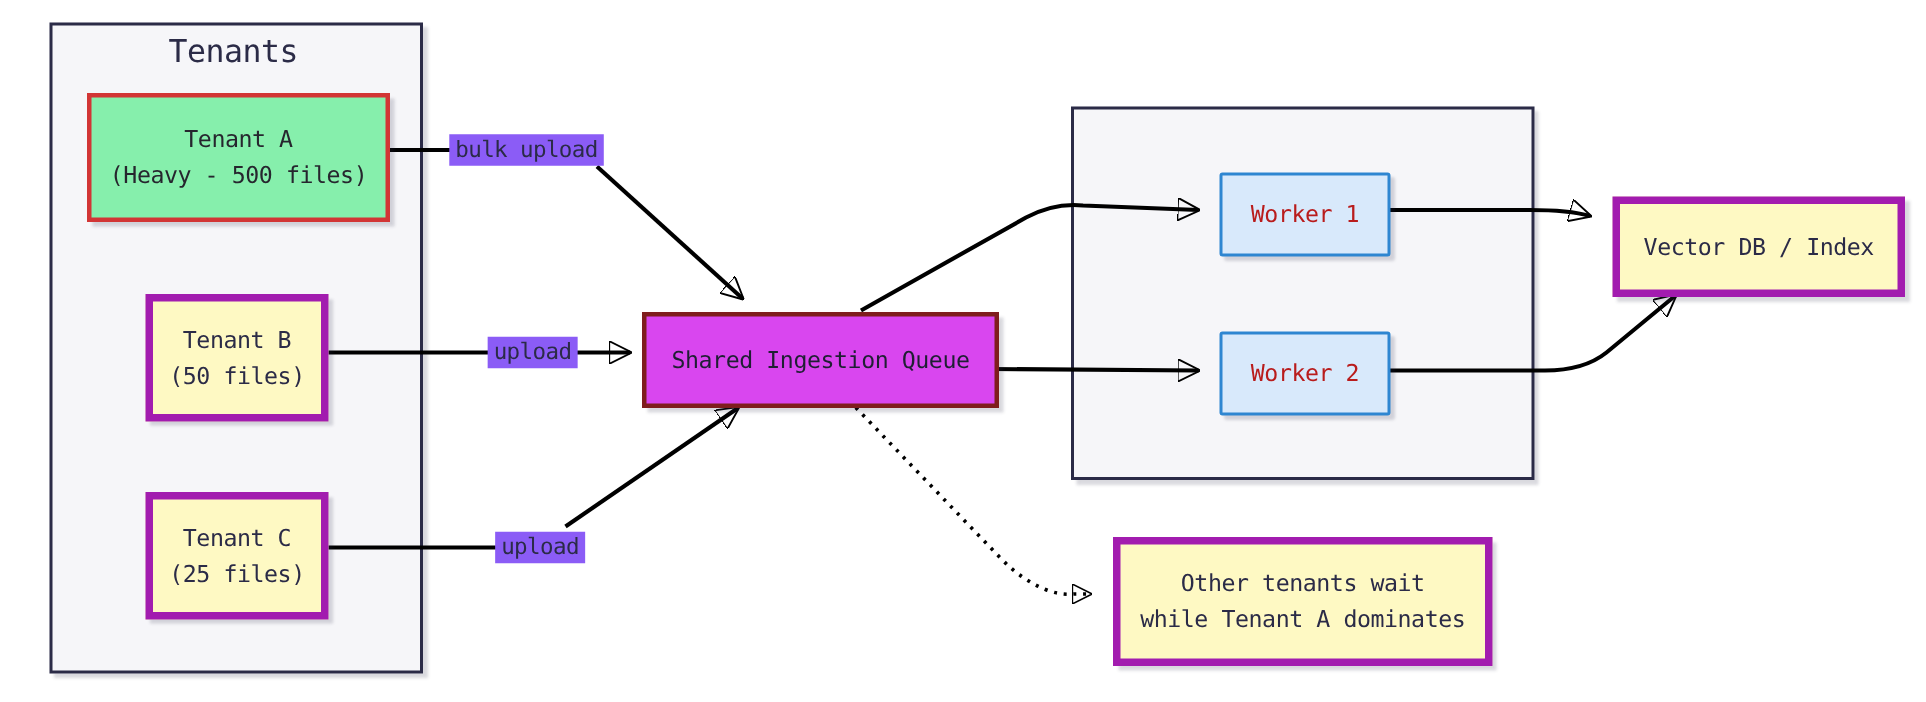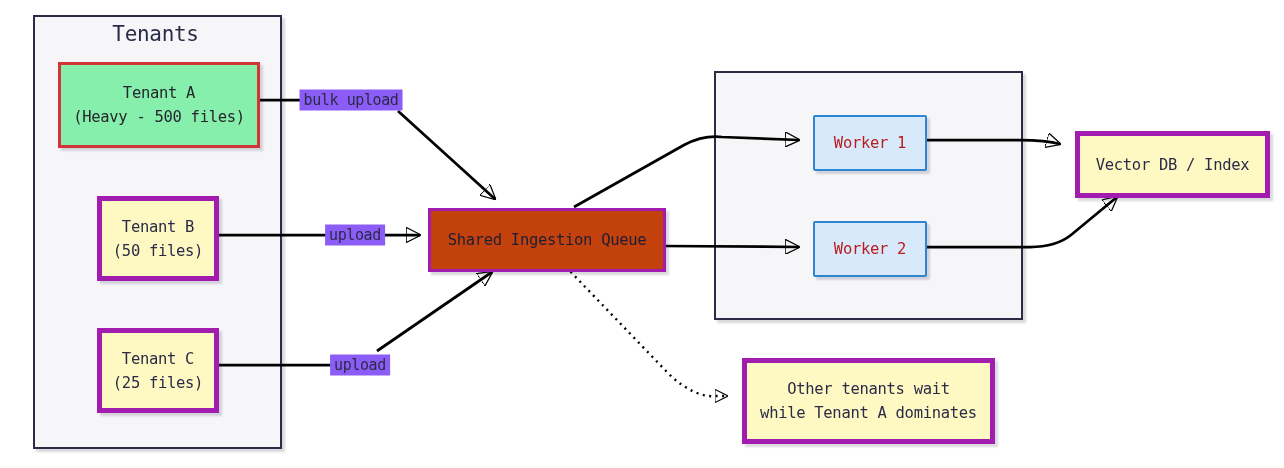--- a/index.html
+++ b/index.html
@@ -16,21 +16,21 @@
     font-size:21px; letter-spacing:-0.3px; z-index:3;
   }
   .node {
     position:absolute; display:flex; flex-direction:column; align-items:center;
     justify-content:center; text-align:center; font-size:15.5px; line-height:24px;
     letter-spacing:-0.3px; box-shadow:3px 3px 2px rgba(43,43,71,0.18); z-index:3;
   }
   .node.white  { background:#fef9c3; border:5px solid #a21caf; }
   .node.red    { background:#86efac; border:3px solid #d23535; color:#26262e; }
   .node.blue   { background:#d8e9fb; border:2px solid #2e86d1; border-radius:2px; color:#b91c1c; }
-  .node.orange { background:#c2410c; border:3px solid #a21caf; color:#1f1f33; }
+  .node.orange { background:#d946ef; border:3px solid #7f1d1d; color:#1f1f33; }
   .edge-label {
     position:absolute; transform:translate(-50%,-50%); background:#8b5cf6;
     padding:1px 4px 2px 4px; font-size:15px; letter-spacing:-0.4px;
     color:#2b2b47; z-index:4; white-space:nowrap;
   }
   svg.edges { position:absolute; left:0; top:0; z-index:2; }
   svg.edges path { fill:none; stroke:#000000; }
   .solid  { stroke-width:2.75; }
   .dotted { stroke-width:2.4; stroke-dasharray:2 4.5; }
 </style>

